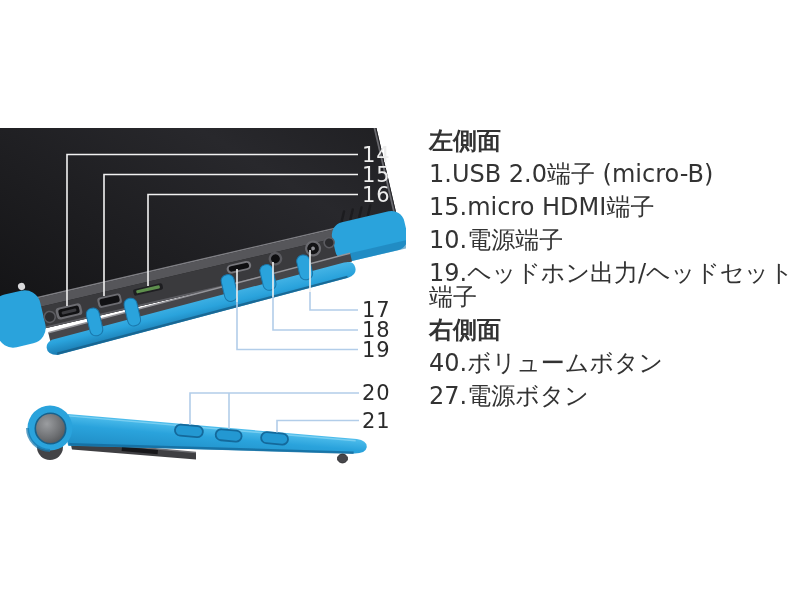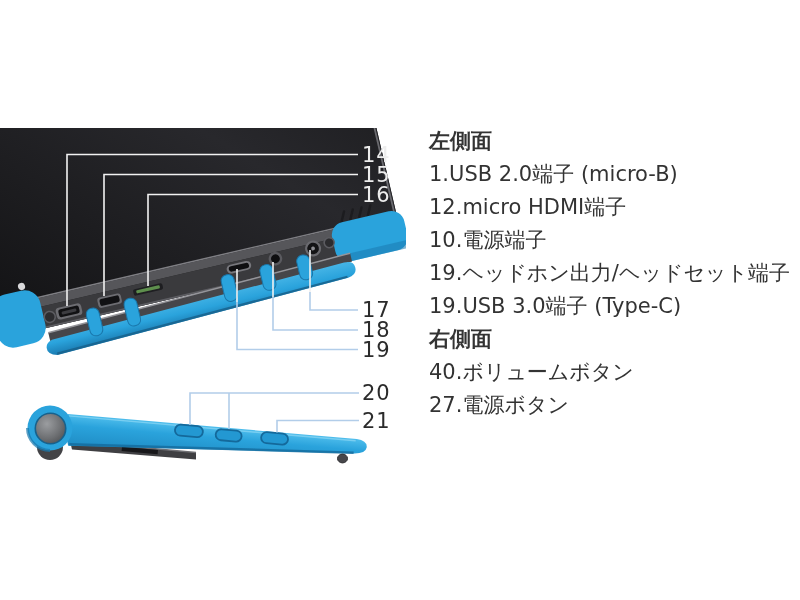--- a/index.html
+++ b/index.html
@@ -1,20 +1,20 @@
 <!DOCTYPE html>
 <html><head>
 <meta charset="utf-8">
 <style>
   html,body{margin:0;padding:0;background:#ffffff;}
   .canvas{position:relative;width:800px;height:600px;background:#ffffff;overflow:hidden;
           font-family:"DejaVu Sans","Liberation Sans",sans-serif;text-decoration:underline;}
   .diagram-svg{position:absolute;left:0;top:0;}
   .panel{position:absolute;left:429px;top:129px;width:372px;color:#333333;}
-  .panel p{margin:0 0 9px 0;font-size:21px;line-height:24px;letter-spacing:0px;
+  .panel p{margin:0 0 9px 0;font-size:24px;line-height:24px;letter-spacing:0px;
            overflow-wrap:break-word;}
   .panel p.bold{font-weight:bold;}
   .callout-num{font-size:21px;letter-spacing:1px;}
   .num-light{fill:#ededed;}
   .num-dark{fill:#2b2b2b;}
   .callout-line-white{stroke:#f2f2f2;stroke-width:1.6;fill:none;}
   .callout-line-blue{stroke:#b2cde9;stroke-width:1.6;fill:none;}
 </style>
 </head>
 <body>
@@ -182,22 +182,21 @@
       <text class="num-dark" x="362" y="337">18</text>
       <text class="num-dark" x="362" y="357">19</text>
       <text class="num-dark" x="362" y="400">20</text>
       <text class="num-dark" x="362" y="428">21</text>
     </g>
   </svg>
 
   <div class="panel">
     <p class="bold">左側面</p>
     <p>1.USB 2.0端子 (micro-B)</p>
-    <p>12.micro HDMI端子</p>
+    <p>15.micro HDMI端子</p>
     <p>10.電源端子</p>
     <p>19.ヘッドホン出力/ヘッドセット端子</p>
-    <p>19.USB 3.0端子 (Type-C)</p>
     <p class="bold">右側面</p>
     <p>40.ボリュームボタン</p>
     <p>27.電源ボタン</p>
   </div>
 
 </div>
 
 </body></html>

